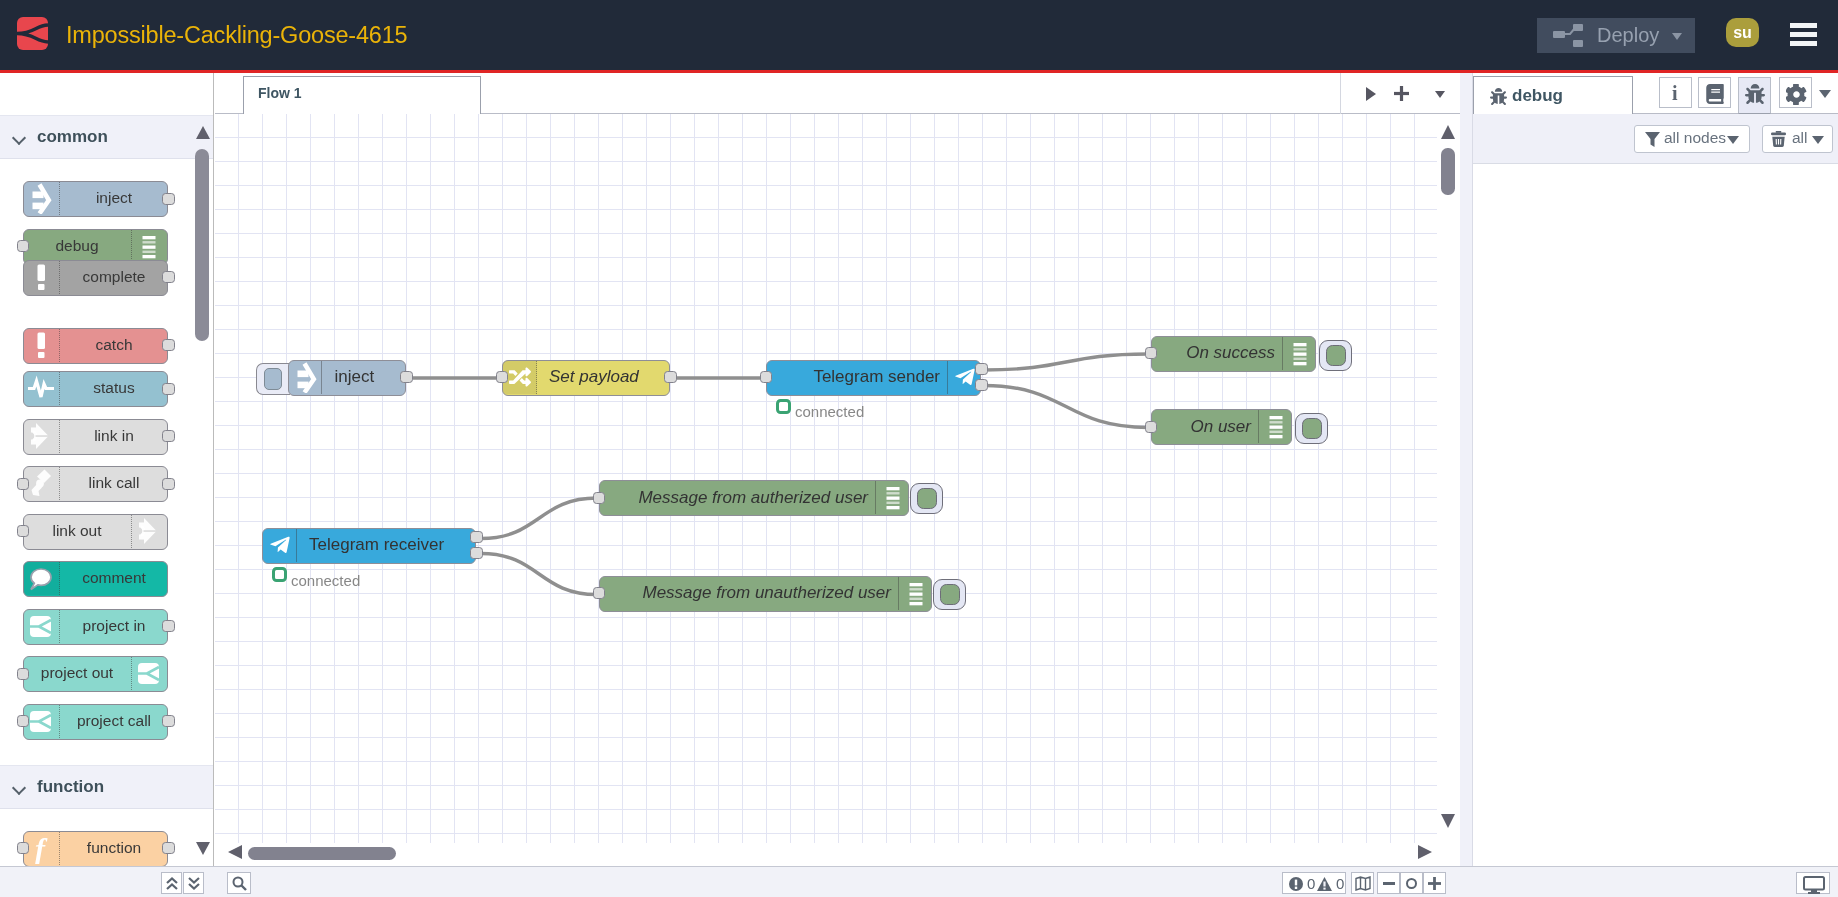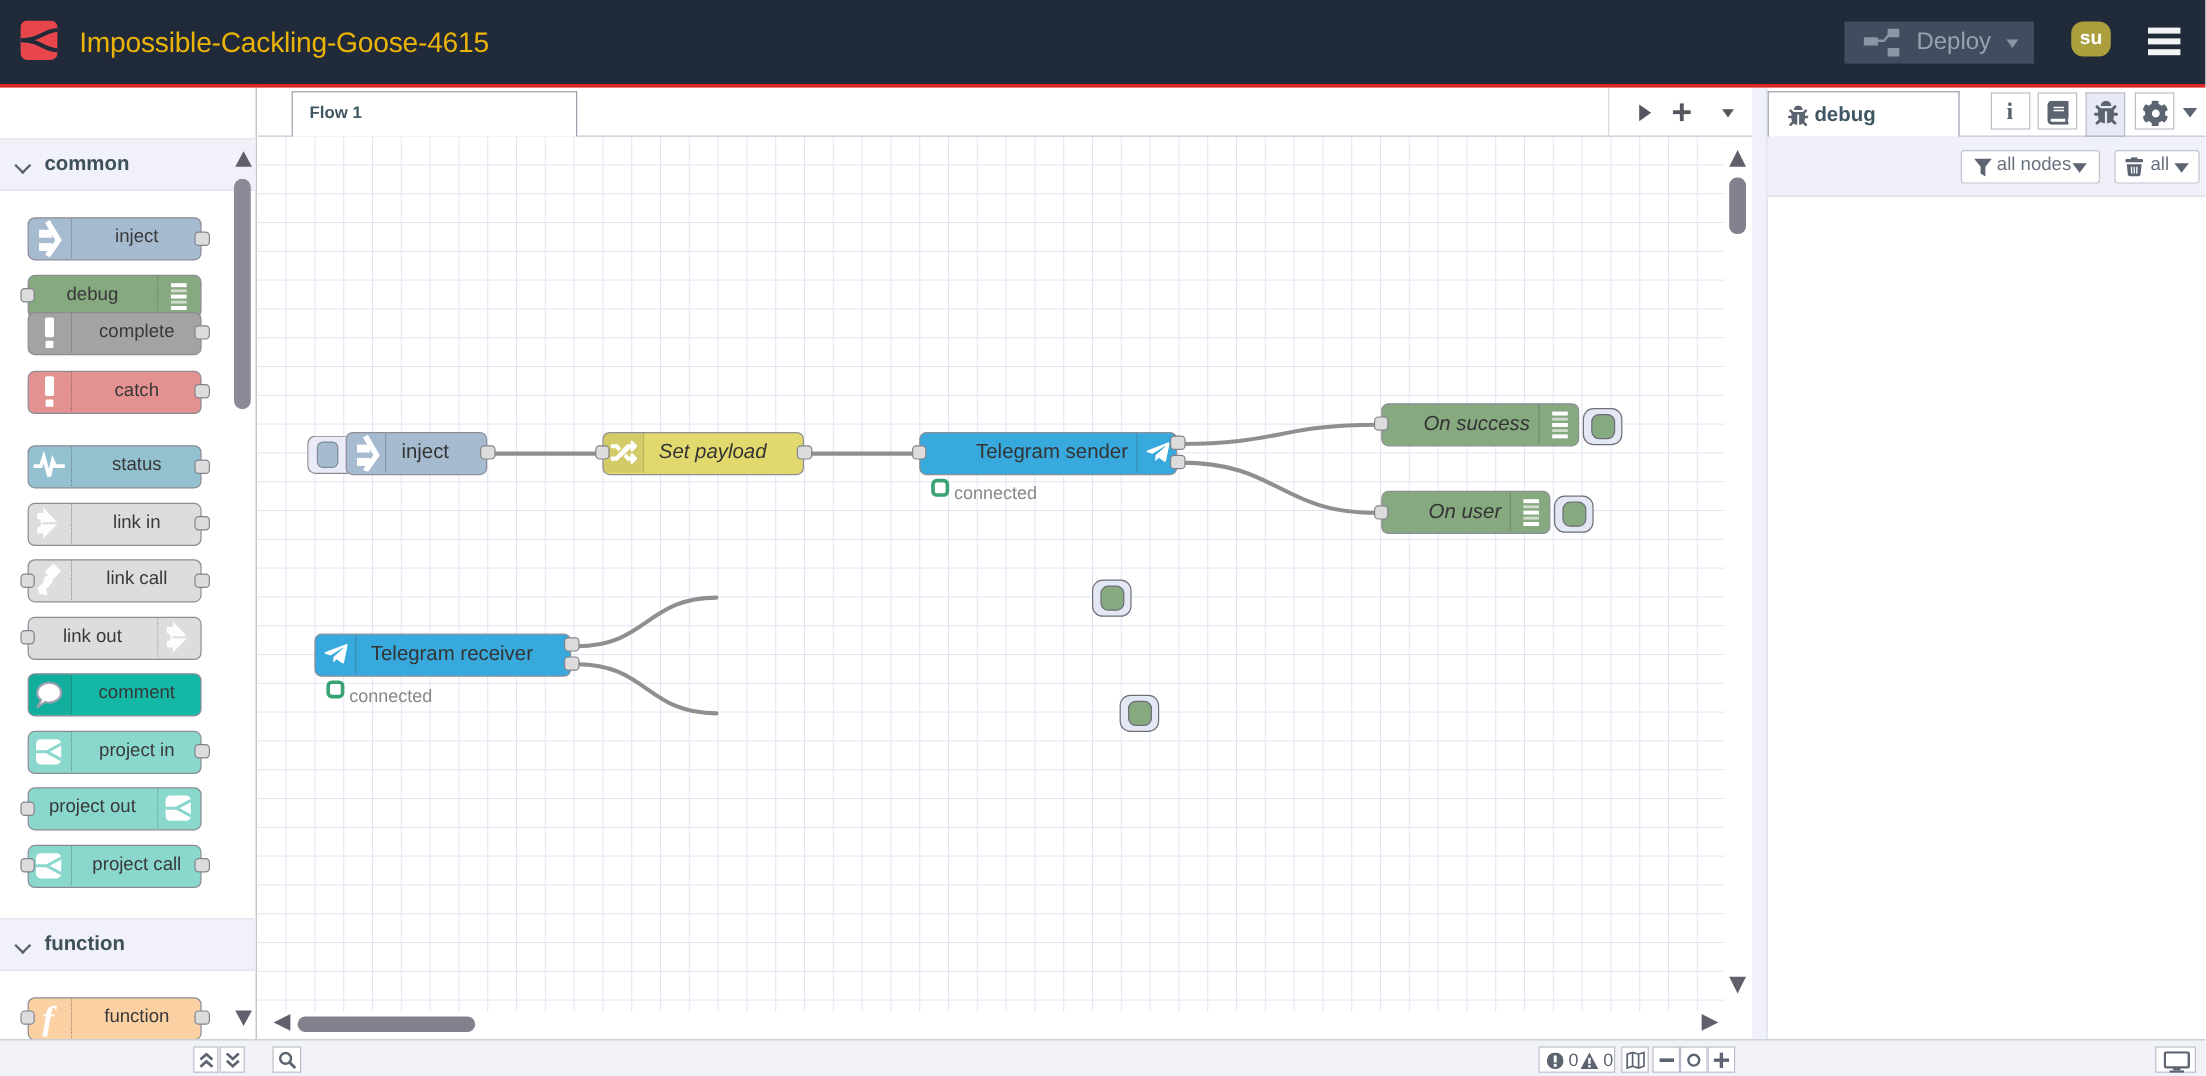--- a/index.html
+++ b/index.html
@@ -179,21 +179,21 @@
     <div class="pnode" style="top:187px; background:#a3a3a3;">
       <div class="picon pl"><svg width="34" height="32" viewBox="0 0 34 32">
             <g fill="#fff">
               <rect x="13.5" y="3.5" width="7.5" height="16.5" rx="1.5"></rect>
               <rect x="14" y="23" width="6.5" height="6" rx="1"></rect>
             </g>
           </svg></div>
       <div class="plabel offl">complete</div>
         <div class="port pout"></div>
     </div>
-    <div class="pnode" style="top:236px; background:#e49191;">
+    <div class="pnode" style="top:255px; background:#e49191;">
       <div class="picon pl"><svg width="34" height="32" viewBox="0 0 34 32">
             <g fill="#fff">
               <rect x="13.5" y="3.5" width="7.5" height="16.5" rx="1.5"></rect>
               <rect x="14" y="23" width="6.5" height="6" rx="1"></rect>
             </g>
           </svg></div>
       <div class="plabel offl">catch</div>
         <div class="port pout"></div>
     </div>
     <div class="pnode" style="top:298.5px; background:#94c1d0;">
@@ -398,24 +398,50 @@
           </svg></div>
       <div class="clabel il">Telegram receiver</div>
       <div class="port cout1"></div>
         <div class="port cout2"></div>
     </div>
     <div class="status" style="left:57px; top:457.5px;">
         <div class="ring"></div>
         <div class="stext">connected</div>
       </div>
 
+    <div class="cnode" style="left:384px; top:366px; width:310px; background:#87a980;">
+      <div class="cicon cr"><svg width="34" height="32" viewBox="0 0 34 32">
+            <g fill="#fff">
+              <rect x="10.5" y="6" width="13" height="3.3"></rect>
+              <rect x="10.5" y="11.1" width="13" height="2.4" opacity="0.6"></rect>
+              <rect x="10.5" y="15.5" width="13" height="3.3"></rect>
+              <rect x="10.5" y="20.6" width="13" height="2.4" opacity="0.6"></rect>
+              <rect x="10.5" y="25" width="13" height="3.3"></rect>
+            </g>
+          </svg></div>
+      <div class="clabel ital ir">Message from autherized user</div>
+      <div class="port cin"></div>
+    </div>
     <div class="dbtn" style="left:695px; top:369px;">
         <div class="sq"></div>
       </div>
 
+    <div class="cnode" style="left:384px; top:461.5px; width:333px; background:#87a980;">
+      <div class="cicon cr"><svg width="34" height="32" viewBox="0 0 34 32">
+            <g fill="#fff">
+              <rect x="10.5" y="6" width="13" height="3.3"></rect>
+              <rect x="10.5" y="11.1" width="13" height="2.4" opacity="0.6"></rect>
+              <rect x="10.5" y="15.5" width="13" height="3.3"></rect>
+              <rect x="10.5" y="20.6" width="13" height="2.4" opacity="0.6"></rect>
+              <rect x="10.5" y="25" width="13" height="3.3"></rect>
+            </g>
+          </svg></div>
+      <div class="clabel ital ir">Message from unautherized user</div>
+      <div class="port cin"></div>
+    </div>
     <div class="dbtn" style="left:718px; top:464.5px;">
         <div class="sq"></div>
       </div>
   </div>
 
   <div id="vscroll">
       <div class="up"></div>
       <div class="thumb"></div>
       <div class="down"></div>
     </div>

